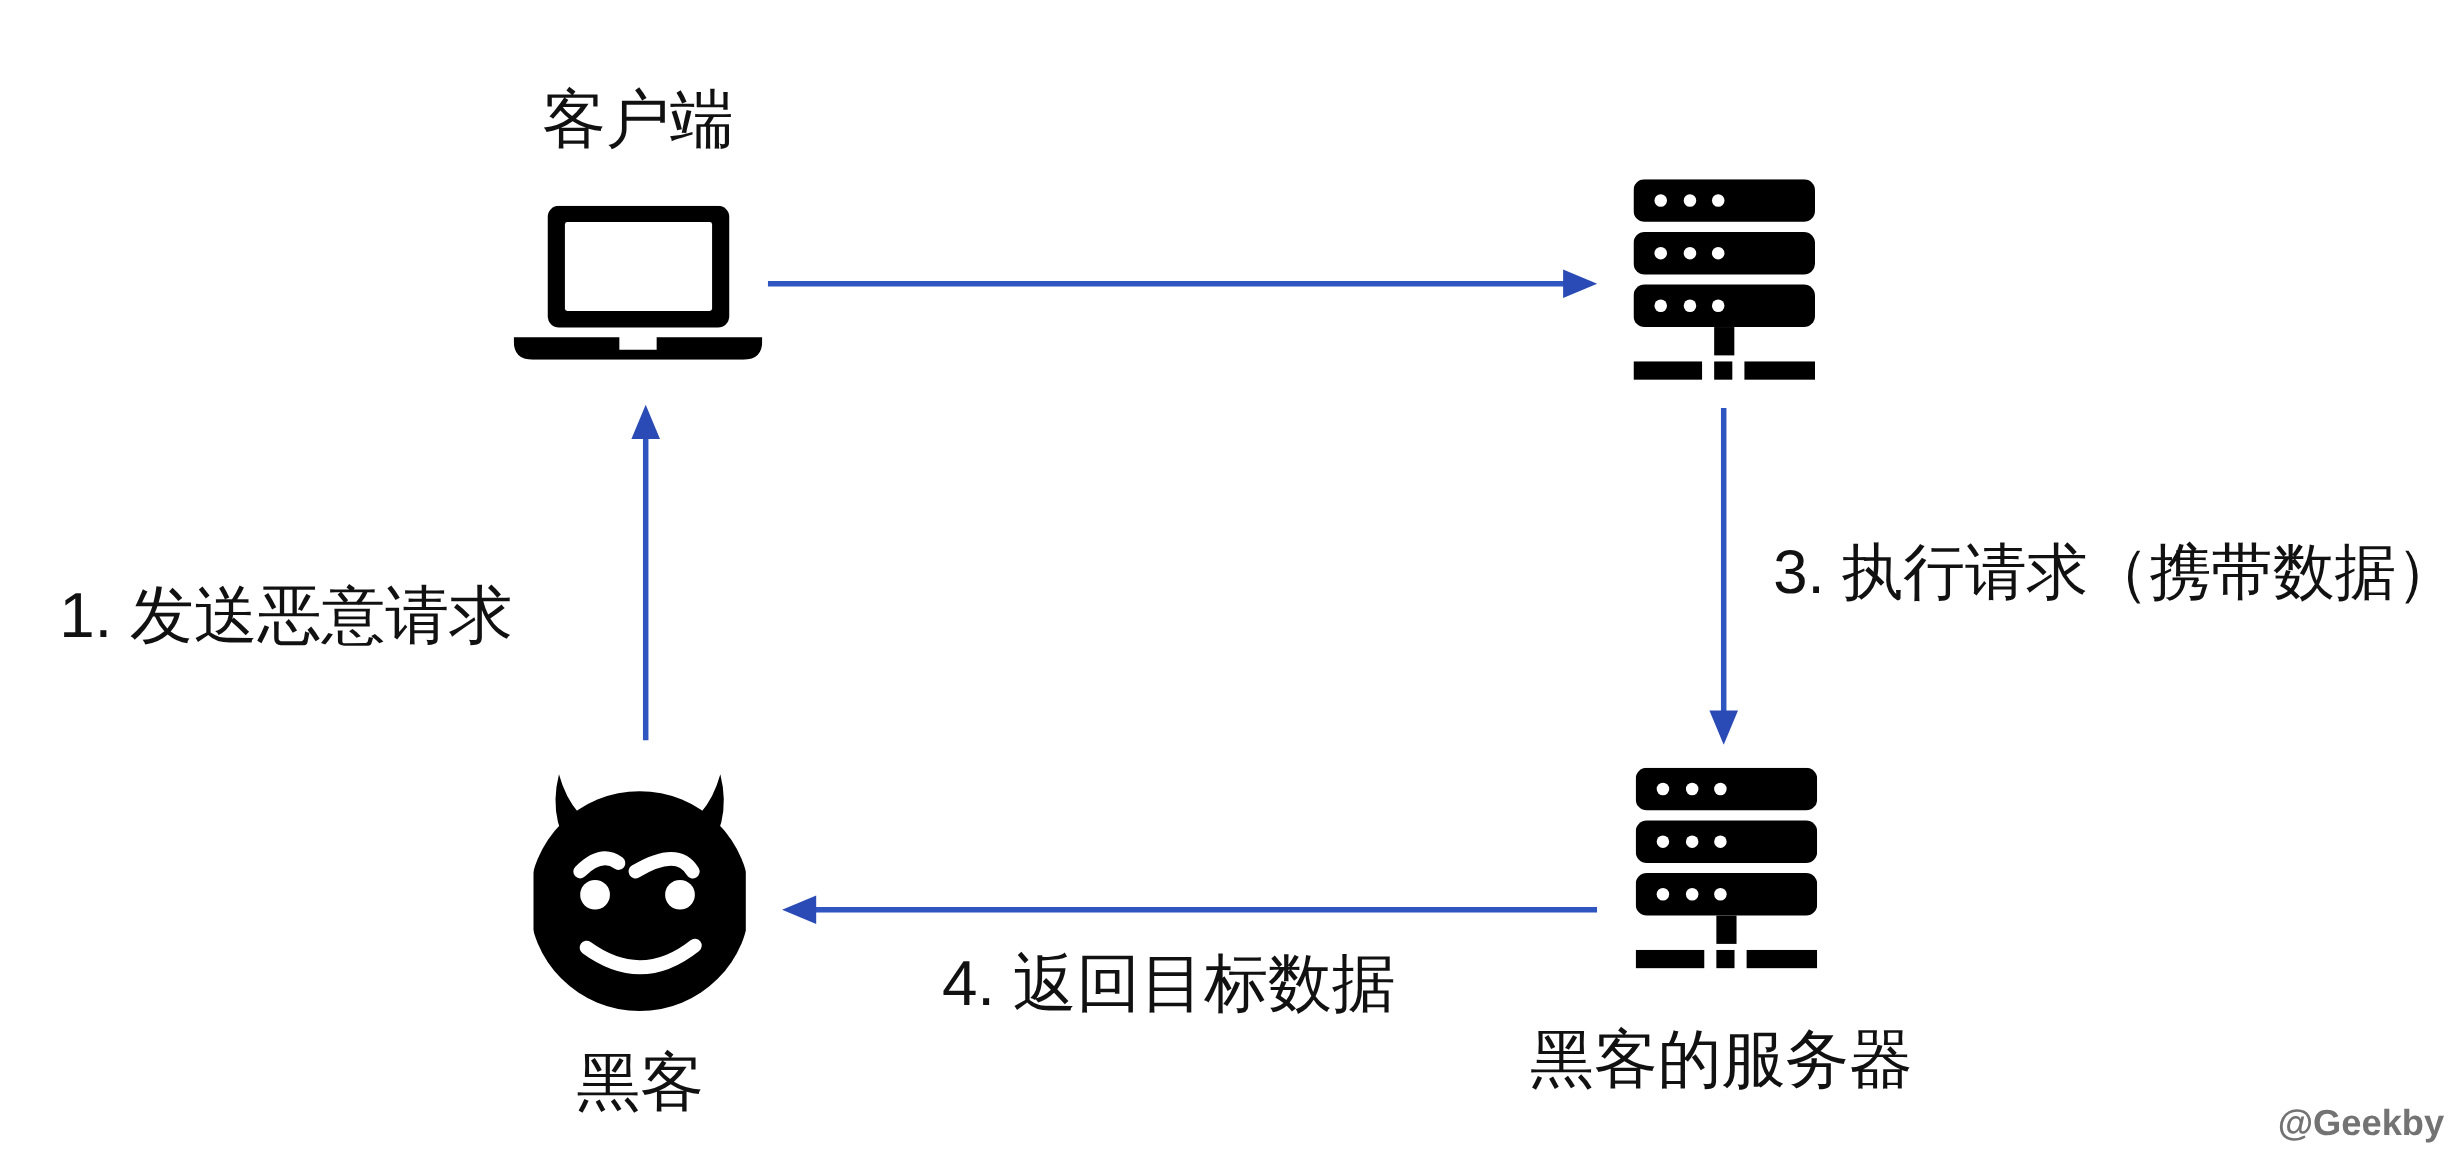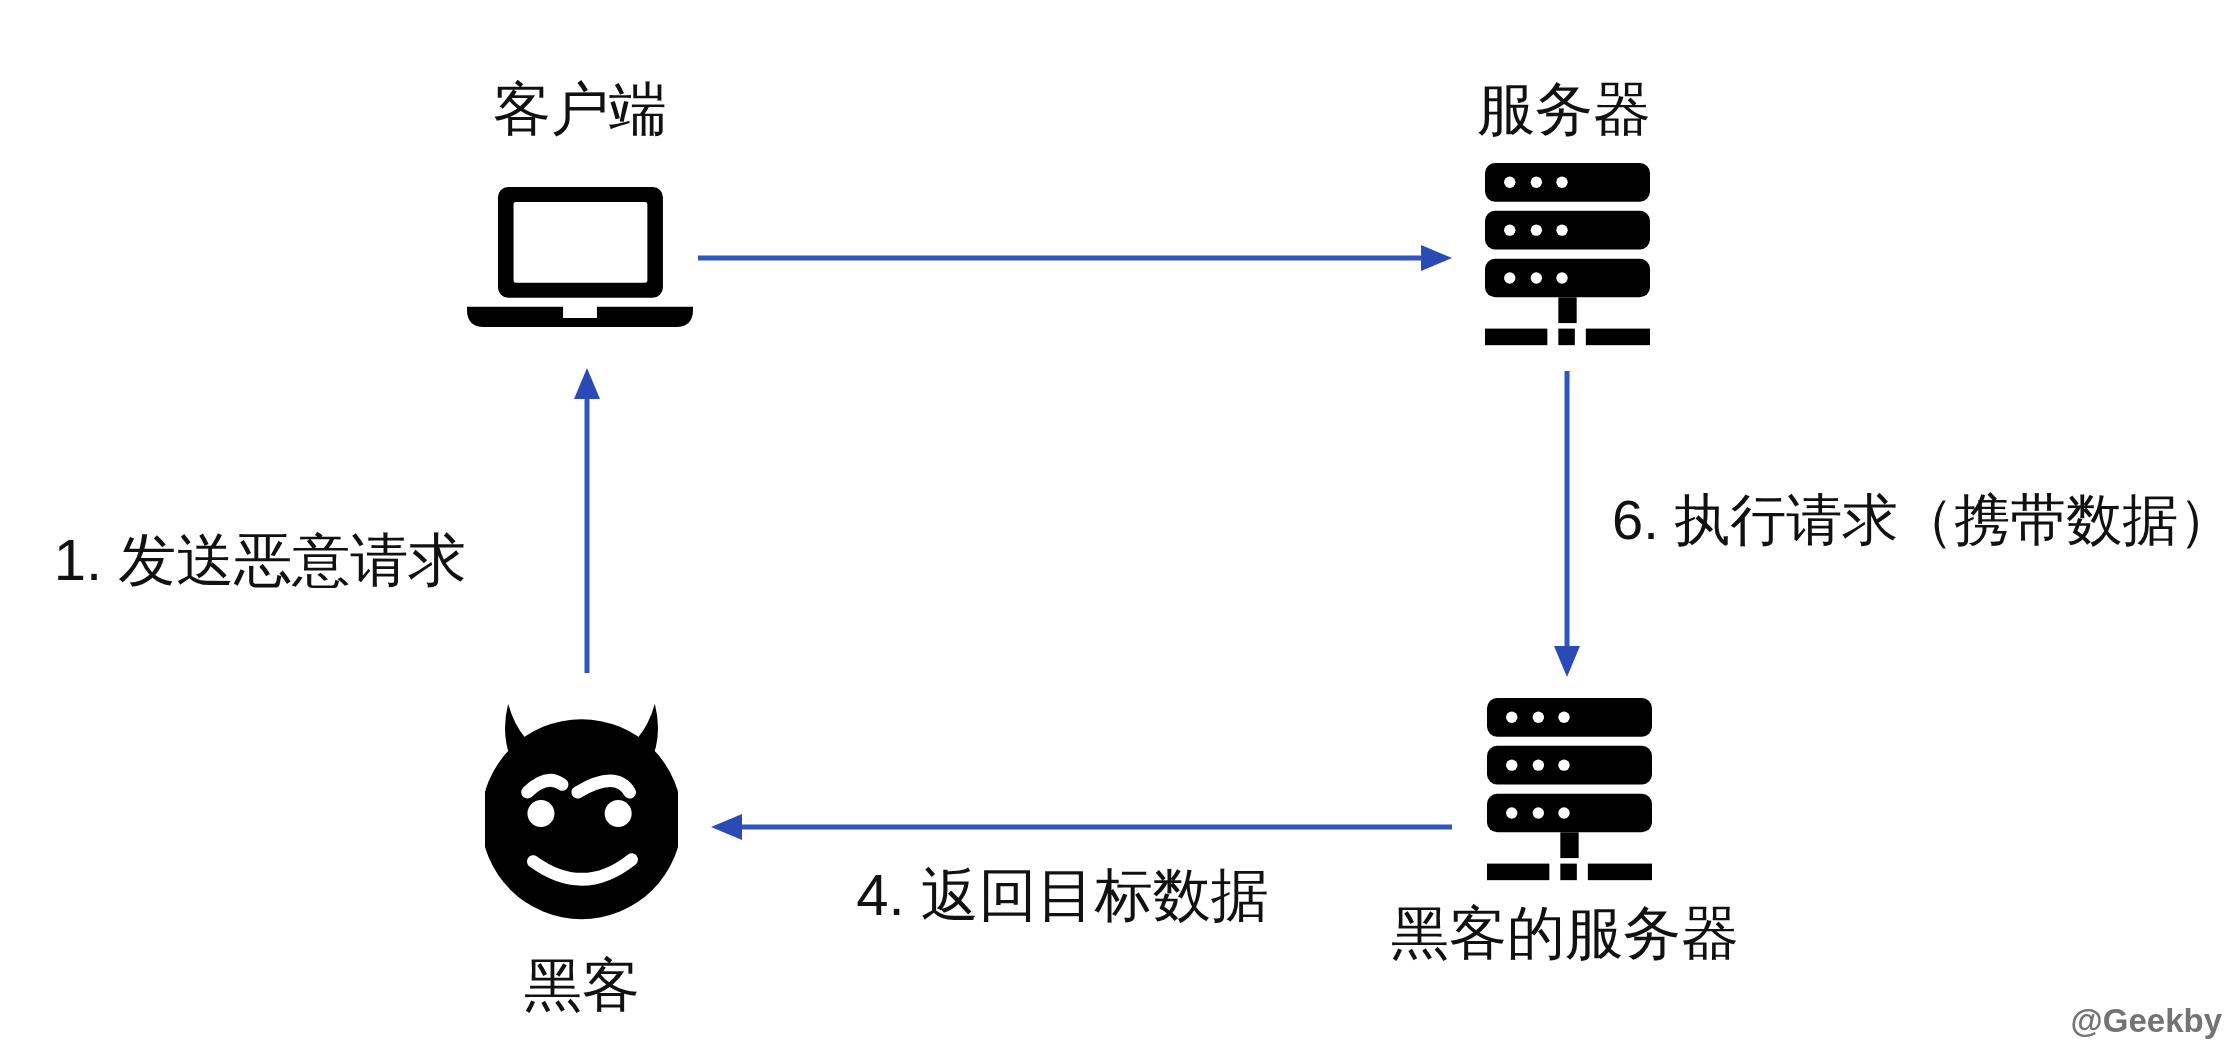--- a/index.html
+++ b/index.html
@@ -20,21 +20,21 @@
     color: #111111;
     font-size: 58px;
     line-height: 1.15;
     text-align: center;
     white-space: nowrap;
     font-weight: 400;
   }
   .client-label        { left: 430px;  top: 76px;  width: 300px; }
   .server-label        { left: 1414px; top: 76px;  width: 300px; }
   .hacker-label        { left: 472px;  top: 952px; width: 220px; }
-  .hacker-server-label { left: 1385px; top: 905px; width: 360px; font-family: Liberation Mono, monospace; }
+  .hacker-server-label { left: 1385px; top: 931px; width: 360px; }
   .edge1-label { left: 40px;   top: 488px; width: 440px; margin-top: 39px; }
   .edge2-label { left: 823px;  top: 126px; width: 500px; }
   .edge3-label { left: 1612px; top: 488px; width: 620px; font-size: 56px; }
   .edge4-label { left: 840px;  top: 862px; width: 445px; }
   .icon { position: absolute; }
   .laptop-icon        { left: 467px;  top: 187px; width: 226px; height: 140px; }
   .server-icon-top    { left: 1485px; top: 163px; width: 165px; height: 184px; }
   .server-icon-bottom { left: 1487px; top: 698px; width: 165px; height: 184px; }
   .devil-icon         { left: 485px;  top: 700px; width: 193px; height: 223px; }
   .arrow { position: absolute; }
@@ -50,26 +50,25 @@
     font-weight: 600;
     color: #737373;
   }
 </style>
 </head>
 <body>
 
 <div class="canvas">
 
   <div class="lbl client-label">客户端</div>
-  <div class="lbl server-label">服务器</div>
   <div class="lbl hacker-label">黑客</div>
   <div class="lbl hacker-server-label">黑客的服务器</div>
 
   <div class="lbl edge1-label">1. 发送恶意请求</div>
-  <div class="lbl edge3-label">6. 执行请求（携带数据）</div>
+  <div class="lbl edge3-label">3. 执行请求（携带数据）</div>
   <div class="lbl edge4-label">4. 返回目标数据</div>
 
   <svg class="icon laptop-icon" viewBox="0 0 100 62" preserveAspectRatio="none">
     <rect x="13.7" y="0" width="73" height="49" rx="4.5" fill="#000000"></rect>
     <rect x="20.6" y="6.6" width="59.2" height="35.8" rx="1" fill="#ffffff"></rect>
     <path d="M0 53 H42.5 V58 H57.5 V53 H100 V54.5 Q100 62 92.5 62 H7.5 Q0 62 0 54.5 Z" fill="#000000"></path>
   </svg>
 
   <svg class="icon server-icon-top" viewBox="0 0 90 100" preserveAspectRatio="none">
     <g fill="#000000">

